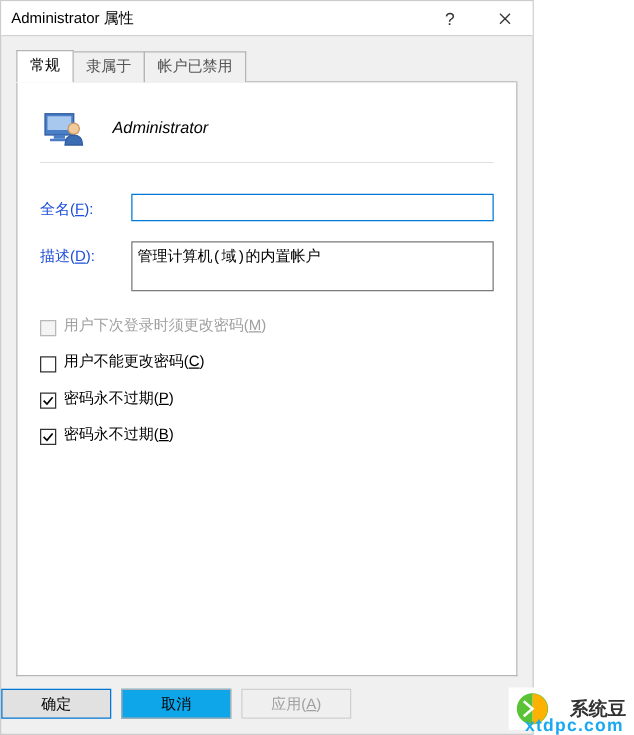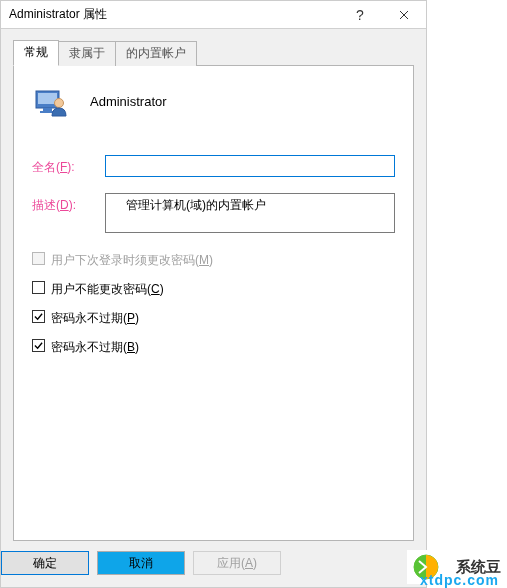--- a/index.html
+++ b/index.html
@@ -89,20 +89,21 @@
     border: 1px solid #b5b5b5;
     border-top: none;
     padding: 18px 18px 10px 18px;
     box-sizing: border-box;
     position: relative;
   }
   .user-header {
     display: flex;
     align-items: center;
     margin-bottom: 10px;
+    font-style: italic;
   }
   .user-icon {
     width: 34px;
     height: 34px;
     margin-right: 22px;
     margin-left: 2px;
   }
   .user-name {
     font-size: 13px;
   }
@@ -113,52 +114,52 @@
     background: linear-gradient(to bottom, #bfbfbf 0%, #bfbfbf 50%, #fff 50%);
   }
   .form-row {
     display: flex;
     align-items: flex-start;
     margin-bottom: 16px;
   }
   .form-label {
     width: 120px;
     padding-top: 4px;
-    color: #ec4899;
+    color: #1d4ed8;
   }
   .form-label .ul { text-decoration: underline; }
   .form-input {
     flex: 1;
   }
   input[type="text"].focused {
     width: 290px;
     height: 22px;
     border: 1px solid #0078d7;
     outline: none;
     padding: 0 4px;
     font-size: 12px;
     box-sizing: border-box;
   }
   textarea.desc {
     width: 290px;
     height: 40px;
     border: 1px solid #7a7a7a;
     resize: none;
-    padding: 3px 20px;
-    font-size: 12px;
-    font-family: Liberation Sans, sans-serif;
+    padding: 3px 4px;
+    font-size: 12px;
+    font-family: Liberation Mono, monospace;
     box-sizing: border-box;
     overflow: hidden;
   }
   .checks {
     margin-top: 14px;
   }
   .check-row {
     display: flex;
-    align-items: flex-start;
+    align-items: flex-end;
     margin-bottom: 12px;
     font-size: 12px;
   }
   .check-row.disabled {
     color: #a0a0a0;
   }
   .chk {
     width: 13px;
     height: 13px;
     border: 1px solid #333;
@@ -253,21 +254,21 @@
           <line x1="1" y1="1" x2="9" y2="9" stroke="#333" stroke-width="1"></line>
           <line x1="9" y1="1" x2="1" y2="9" stroke="#333" stroke-width="1"></line>
         </svg>
       </div>
     </div>
   </div>
 
   <div class="tabstrip">
     <div class="tab active">常规</div>
     <div class="tab">隶属于</div>
-    <div class="tab">的内置帐户</div>
+    <div class="tab">帐户已禁用</div>
   </div>
 
   <div class="panel">
 
     <div class="user-header">
       <svg class="user-icon" viewBox="0 0 34 34">
         <rect x="2" y="7" width="23" height="17" fill="#4a7ec6" stroke="#2d5a9e"></rect>
         <rect x="4" y="9" width="19" height="11" fill="#a8c8ee"></rect>
         <rect x="9" y="24" width="9" height="3" fill="#4a7ec6"></rect>
         <rect x="6" y="27" width="15" height="2" fill="#4a7ec6"></rect>

